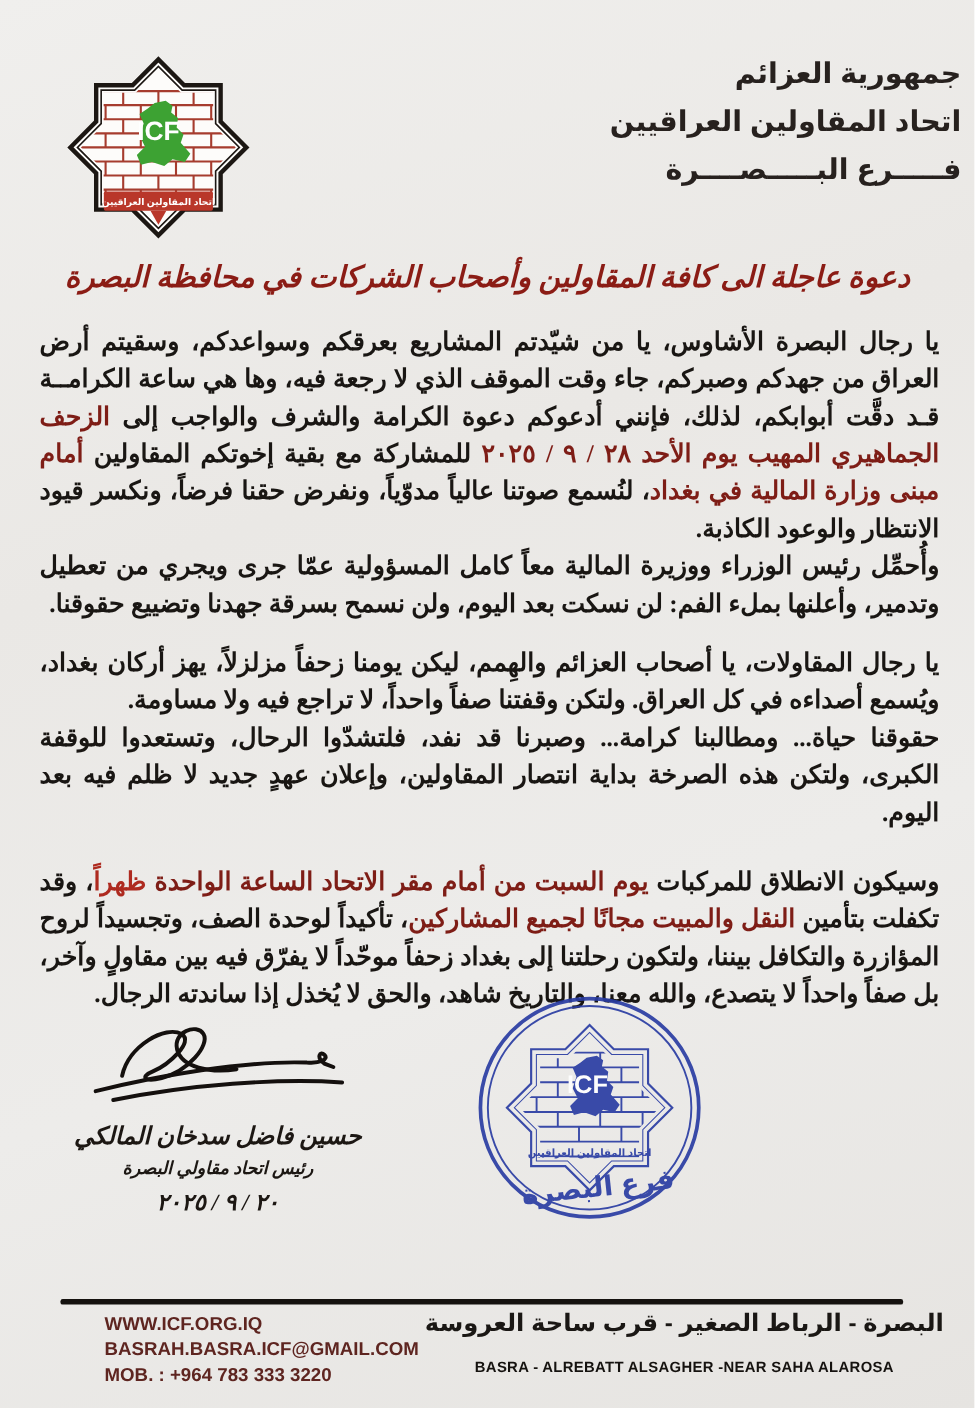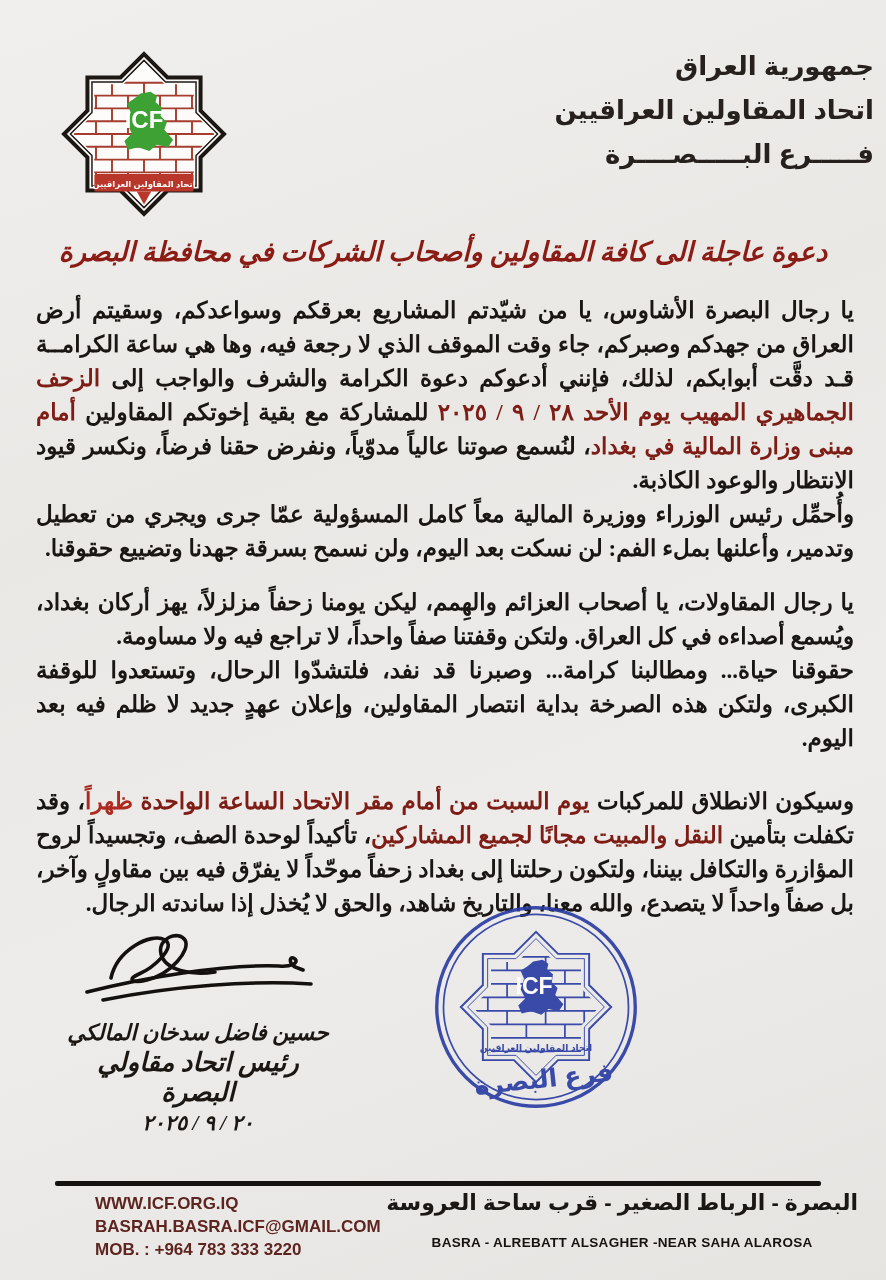--- a/index.html
+++ b/index.html
@@ -39,21 +39,21 @@
   .seg-black{color:#191613;}
   .seg-maroon{color:#7e1d16;}
   .seg-red{color:#ae2a1f;}
   
   .sign-block{
     position:absolute;left:58px;top:918px;width:280px;
     text-align:center;direction:rtl;font-style:italic;
   }
   .sign-svg{display:block;margin:0 auto 4px auto;}
   .sign-name{font-size:22px;font-weight:bold;line-height:30px;color:#1c1713;}
-  .sign-role{font-size:26px;font-weight:bold;line-height:30px;color:#1c1713;}
+  .sign-role{font-size:16px;font-weight:bold;line-height:30px;color:#1c1713;}
   .sign-date{font-size:21px;font-weight:bold;line-height:30px;color:#1c1713;}
   
   .stamp{position:absolute;left:430px;top:898px;width:212px;height:218px;opacity:.92;}
   
   .footer-rule{position:absolute;top:1181px;left:55px;width:766px;height:5px;background:#15120f;border-radius:2px;}
   .footer-left{
     position:absolute;left:95px;top:1192px;
     font-family:"Liberation Sans","DejaVu Sans",sans-serif;
     font-weight:bold;font-size:17px;line-height:23px;color:#5e2520;
   }
@@ -92,21 +92,21 @@
       </g>
       <path transform="translate(2,-10) scale(0.78)" d="M-8,-52 L8,-55 L18,-48 L16,-38 L26,-30 L24,-16 L34,-6 L30,6 L44,22 L36,34 L18,30 L6,40 L-12,34 L-28,38 L-34,24 L-22,12 L-30,-4 L-24,-22 L-30,-36 L-18,-44 Z" fill="#3da233"></path>
       <text x="0" y="-8" text-anchor="middle" font-size="30" font-weight="bold" fill="#ffffff">ICF</text>
       <rect x="-62" y="50" width="124" height="22" rx="2" fill="#b9372a"></rect>
       <polygon points="-9,72 9,72 0,88" fill="#b9372a"></polygon>
       <text x="0" y="66" text-anchor="middle" font-size="10.5" font-weight="bold" fill="#ffffff" direction="rtl">اتحاد المقاولين العراقيين</text>
     </svg>
   </div>
 
   <div class="header-text">
-    <div>جمهورية العراق</div>
+    <div>جمهورية العزائم</div>
     <div>اتحاد المقاولين العراقيين</div>
     <div>فـــــرع البـــــصــــرة</div>
   </div>
 
   <h1 class="title">دعوة عاجلة الى كافة المقاولين وأصحاب الشركات في محافظة البصرة</h1>
 
   <div class="content">
     <p><span class="seg-black">يا رجال البصرة الأشاوس، يا من شيّدتم المشاريع بعرقكم وسواعدكم، وسقيتم أرض العراق من جهدكم وصبركم، جاء وقت الموقف الذي لا رجعة فيه، وها هي ساعة الكرامــة قـد دقَّت أبوابكم، لذلك، فإنني أدعوكم دعوة الكرامة والشرف والواجب إلى </span><span class="seg-maroon">الزحف الجماهيري المهيب يوم الأحد ٢٨ / ٩ / ٢٠٢٥</span><span class="seg-black"> للمشاركة مع بقية إخوتكم المقاولين </span><span class="seg-maroon">أمام مبنى وزارة المالية في بغداد</span><span class="seg-black">، لنُسمع صوتنا عالياً مدوّياً، ونفرض حقنا فرضاً، ونكسر قيود الانتظار والوعود الكاذبة.</span></p>
     <p><span class="seg-black">وأُحمِّل رئيس الوزراء ووزيرة المالية معاً كامل المسؤولية عمّا جرى ويجري من تعطيل وتدمير، وأعلنها بملء الفم: لن نسكت بعد اليوم، ولن نسمح بسرقة جهدنا وتضييع حقوقنا.</span></p>
     <p class="gap-lg"><span class="seg-black">يا رجال المقاولات، يا أصحاب العزائم والهِمم، ليكن يومنا زحفاً مزلزلاً، يهز أركان بغداد، ويُسمع أصداءه في كل العراق. ولتكن وقفتنا صفاً واحداً، لا تراجع فيه ولا مساومة.</span></p>

